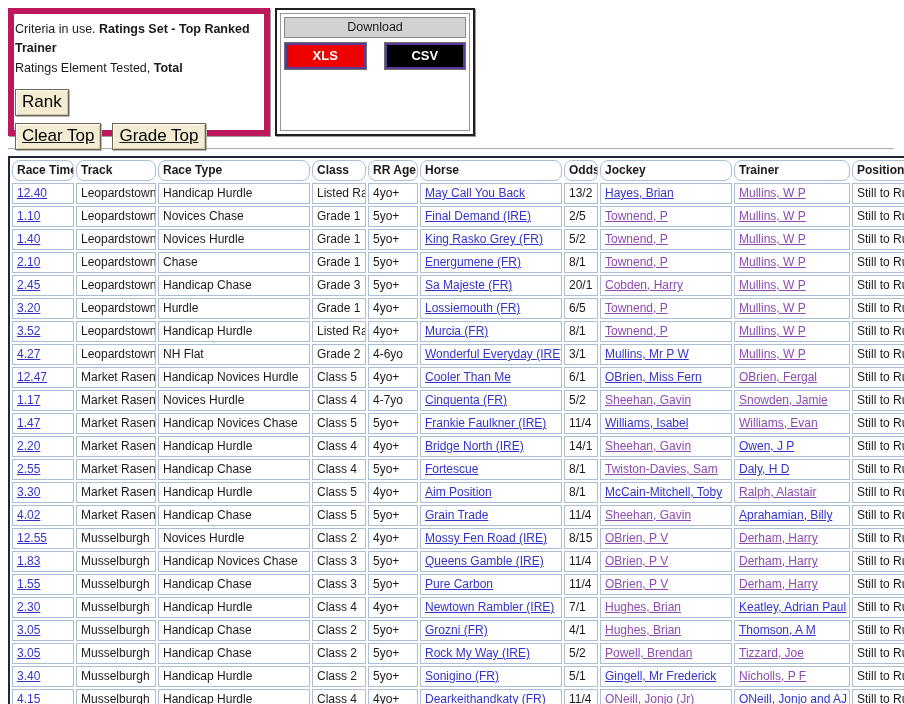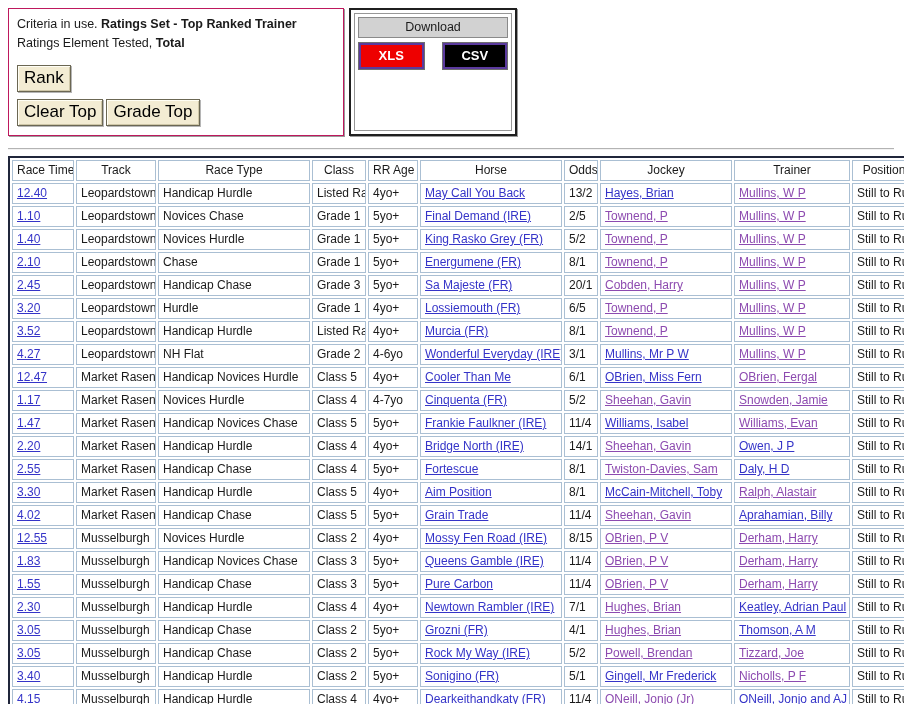--- a/index.html
+++ b/index.html
@@ -15,43 +15,43 @@
   html,body{margin:0;padding:0;background:#fff;}
   body{
     font-family:"Liberation Sans","DejaVu Sans",sans-serif;
     color:#1a1a1a;
     width:904px;
     padding:8px 8px 0 8px;
   }
   
   .top-row{display:flex;gap:5px;align-items:flex-start;}
   .criteria-box{
-    width:336px;height:128px;
-    border:1px solid #be185d;
+    width:262px;height:128px;
+    border:6px solid #be185d;
     box-shadow:1px 1px 0 #9a9a9a;
     background:#fff;
-    padding:6px 8px 6px 8px;
+    padding:6px 8px 6px 1px;
   }
   .criteria-text{font-size:12.5px;line-height:1.55;}
   .criteria-text b{font-weight:bold;}
   .btn{
     font-family:inherit;
     font-size:17px;
     color:#000;
     background:#f3ecd3;
     border:1px solid #6b6753;
     box-shadow:inset 1px 1px 0 #fffef4, inset -1px -1px 0 #cfc7a8, 1px 1px 0 #b5b5b5;
     padding:2px 6px 3px 6px;
     cursor:pointer;
   }
   .rank-row{margin-top:11px;}
-  .top-btn-row{margin-top:7px;display:flex;gap:3px;}
+  .top-btn-row{margin-top:7px;display:flex;gap:11px;text-decoration:underline;}
 
   .download-box{
-    width:168px;height:128px;
+    width:200px;height:128px;
     border:2px solid #1f1f1f;
     box-shadow:1px 1px 0 #9a9a9a;
     background:#fff;
     padding:3px;
   }
   .download-inner{
     border:1px solid #979797;
     height:100%;
     padding:3px;
     display:flex;flex-direction:column;gap:4px;
@@ -99,22 +99,23 @@
     border:1px solid var(--cellborder);
     padding:1px 4px 2px 4px;
     font-size:12px;
     line-height:16px;
     white-space:nowrap;
     overflow:hidden;
     text-align:left;
     background:#fff;
   }
   table.races th{
-    text-align:center;
-    font-weight:normal;
+    text-align:left;
+    font-weight:bold;
+    border-radius:8px;
   }
   col.c-time{width:62px;}  col.c-track{width:80px;}  col.c-type{width:152px;}
   col.c-class{width:54px;} col.c-age{width:50px;}    col.c-horse{width:142px;}
   col.c-odds{width:34px;}  col.c-jockey{width:132px;}col.c-trainer{width:116px;}
   col.c-pos{width:64px;}
   a.lnk{color:var(--link);text-decoration:underline;cursor:pointer;}
   a.lnk.visited{color:var(--visited);text-decoration:underline;}
 </style>
 </head>
 <body>

